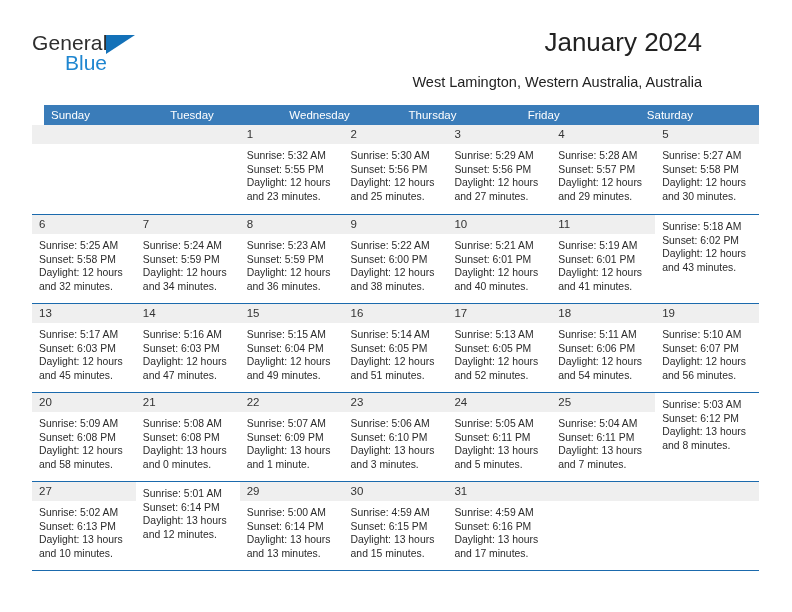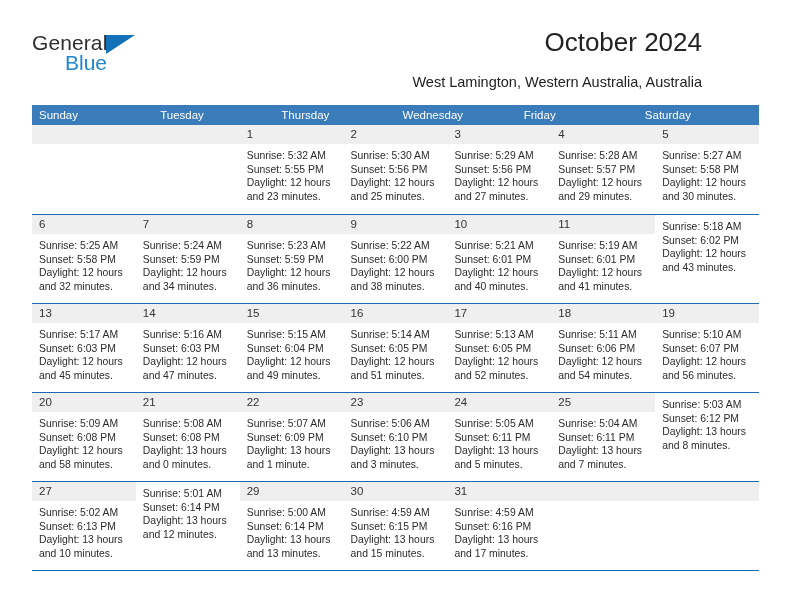--- a/index.html
+++ b/index.html
@@ -85,20 +85,21 @@
   .calendar {
     position: absolute;
     left: 32px;
     top: 105px;
     width: 727px;
   }
   .dow-row {
     display: flex;
     background: #3a7cb9;
     height: 20px;
+    margin-left: 12px;
   }
   .dow-cell {
     flex: 1 1 0;
     color: #ffffff;
     font-size: 11.5px;
     line-height: 20px;
     padding-left: 7px;
     box-sizing: border-box;
     white-space: nowrap;
     overflow: hidden;
@@ -152,32 +153,32 @@
   <div class="header">
 
     <div class="logo">
       <div>
         <span class="logo-general">General</span><span class="logo-tri"></span>
       </div>
       <span class="logo-blue">Blue</span>
     </div>
 
     <div class="title-block">
-      <div class="cal-title">October 2024</div>
+      <div class="cal-title">January 2024</div>
       <div class="cal-subtitle">West Lamington, Western Australia, Australia</div>
     </div>
 
   </div>
 
   <div class="calendar">
     <div class="dow-row" id="dow-row">
         <div class="dow-cell">Sunday</div>
         <div class="dow-cell">Tuesday</div>
+        <div class="dow-cell">Wednesday</div>
         <div class="dow-cell">Thursday</div>
-        <div class="dow-cell">Wednesday</div>
         <div class="dow-cell">Friday</div>
         <div class="dow-cell">Saturday</div>
       </div>
     <div id="weeks-container">
         <div class="week-row first">
           <div class="day-cell empty">
             <div class="day-num"></div>
           </div>
           <div class="day-cell empty">
             <div class="day-num"></div>

